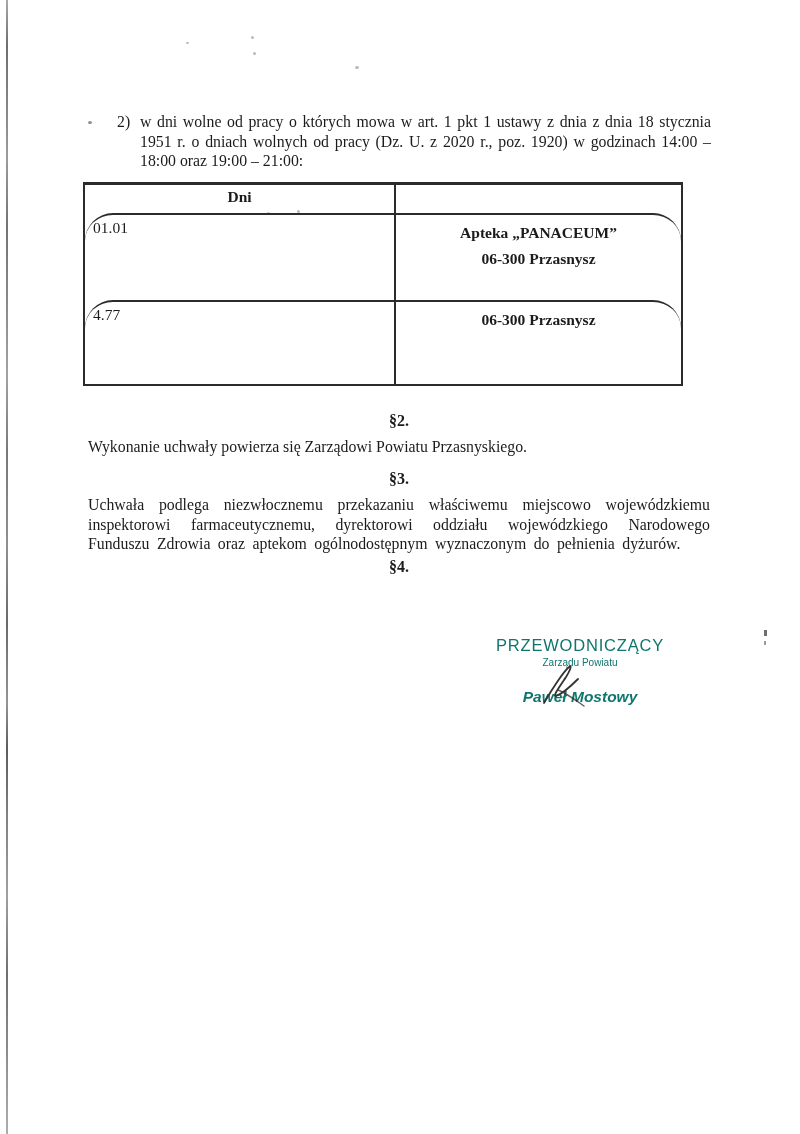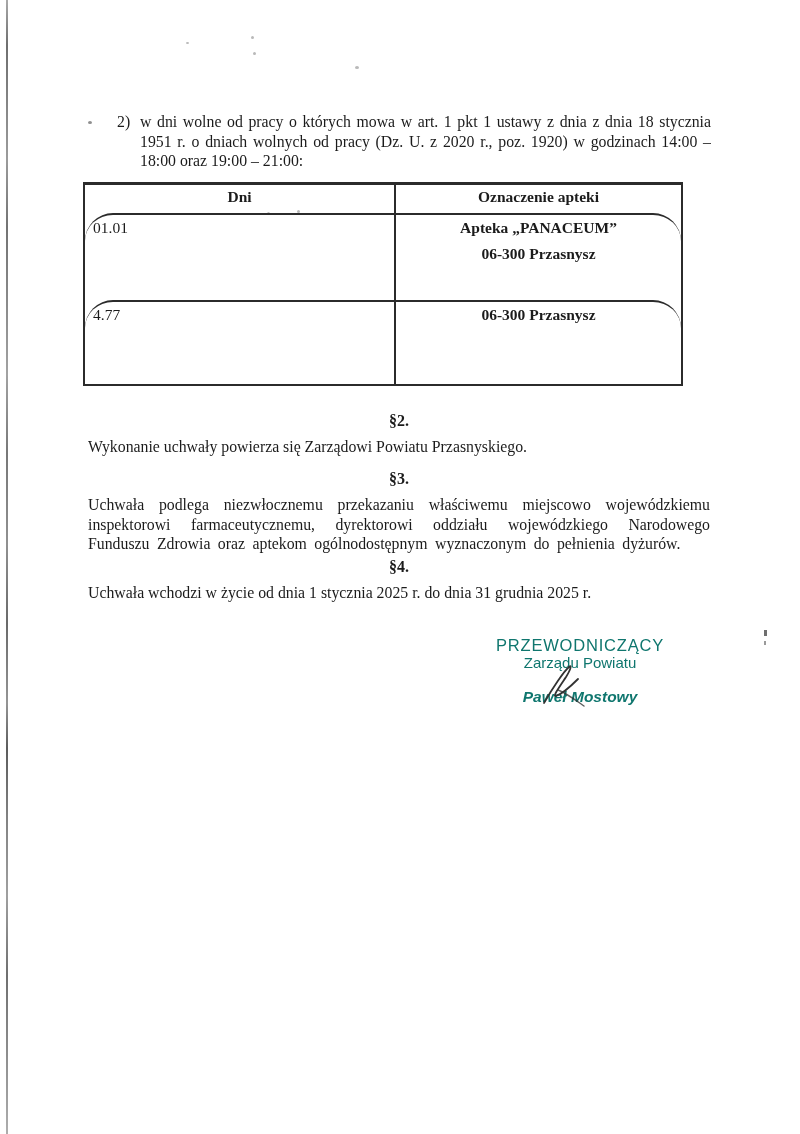--- a/index.html
+++ b/index.html
@@ -59,21 +59,21 @@
     padding: 4px 8px;
   }
   .t-cell-right { flex: 1; text-align: center; }
   .t-head { height: 28px; }
   .t-head .t-cell-left, .t-head .t-cell-right {
     font-weight: bold; text-align: center; padding-top: 3px;
   }
   .t-body-1 { height: 87px; }
   .t-body-2 { height: 84px; }
   .pharm-line { font-weight: bold; line-height: 26px; }
-  .t-cell-right.pharm { }
+  .t-cell-right.pharm { padding-top: 5px; }
 
   
   .section { position: absolute; left: 88px; width: 622px; font-size: 15.8px; }
   .sec-heading {
     text-align: center;
     font-weight: bold;
     font-size: 16px;
     line-height: 18px;
   }
   .sec-text { margin-top: 7px; line-height: 19.6px; }
@@ -85,21 +85,21 @@
   
   .signature {
     position: absolute;
     left: 480px; top: 637px;
     width: 200px;
     text-align: center;
     font-family: "Liberation Sans", sans-serif;
     color: #0f766e;
   }
   .sig-title { font-size: 16.5px; letter-spacing: 0.8px; line-height: 17px; }
-  .sig-org { font-size: 15px; line-height: 17px; }
+  .sig-org { font-size: 10px; line-height: 17px; }
   .sig-name { margin-top: 17px; font-size: 15.5px; font-weight: bold; font-style: italic; }
   .sig-scribble { position: absolute; left: 58px; top: 26px; }
 </style>
 </head>
 <body>
 
 <div class="page">
 
   <div class="scan-line"></div>
   <div class="speck" style="left:186px; top:42px; width:3px; height:2px;"></div>
@@ -113,21 +113,20 @@
   <div class="edge-mark" style="left:764px; top:641px; width:2px; height:4px; background:#9a9a9a;"></div>
 
   <div class="intro">
     <div class="intro-marker">2)</div>
     <div class="intro-text">w dni wolne od pracy o których mowa w art. 1 pkt 1 ustawy z dnia z dnia 18 stycznia 1951 r. o dniach wolnych od pracy (Dz. U. z 2020 r., poz. 1920) w godzinach 14:00 – 18:00 oraz 19:00 – 21:00:</div>
   </div>
 
   <div class="doc-table">
     <div class="t-row t-head">
       <div class="t-cell-left">Dni</div>
-      <div class="t-cell-right">Oznaczenie apteki</div>
     </div>
     <div class="t-row t-body-1">
       <div class="t-cell-left">01.01</div>
       <div class="t-cell-right pharm">
         <div class="pharm-line">Apteka „PANACEUM”</div>
         <div class="pharm-line">06-300 Przasnysz</div>
       </div>
     </div>
     <div class="t-row t-body-2">
       <div class="t-cell-left">4.77</div>
@@ -142,21 +141,20 @@
     <div class="sec-text">Wykonanie uchwały powierza się Zarządowi Powiatu Przasnyskiego.</div>
   </div>
 
   <div class="section sec-3">
     <div class="sec-heading">§3.</div>
     <div class="sec-text">Uchwała podlega niezwłocznemu przekazaniu właściwemu miejscowo wojewódzkiemu inspektorowi farmaceutycznemu, dyrektorowi oddziału wojewódzkiego Narodowego Funduszu Zdrowia oraz aptekom ogólnodostępnym wyznaczonym do pełnienia dyżurów.</div>
   </div>
 
   <div class="section sec-4">
     <div class="sec-heading">§4.</div>
-    <div class="sec-text">Uchwała wchodzi w życie od dnia 1 stycznia 2025 r. do dnia 31 grudnia 2025 r.</div>
   </div>
 
   <div class="signature">
     <div class="sig-title">PRZEWODNICZĄCY</div>
     <div class="sig-org">Zarządu Powiatu</div>
     <svg class="sig-scribble" width="70" height="48" viewBox="0 0 70 48">
       <path d="M 6 40 C 14 26, 26 8, 31 4 C 34 1, 33 6, 28 14 C 22 23, 14 34, 18 33 C 24 31, 34 22, 40 16" fill="none" stroke="#333" stroke-width="1.8" stroke-linecap="round"></path>
       <path d="M 20 27 C 28 30, 36 36, 46 43" fill="none" stroke="#333" stroke-width="1.4" stroke-linecap="round" opacity="0.8"></path>
     </svg>
     <div class="sig-name">Paweł Mostowy</div>

